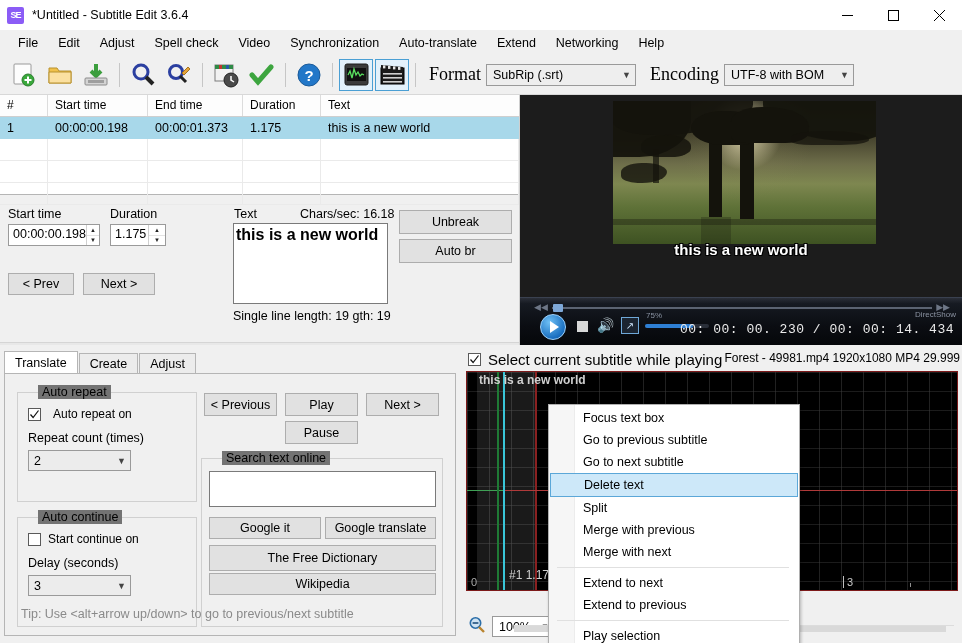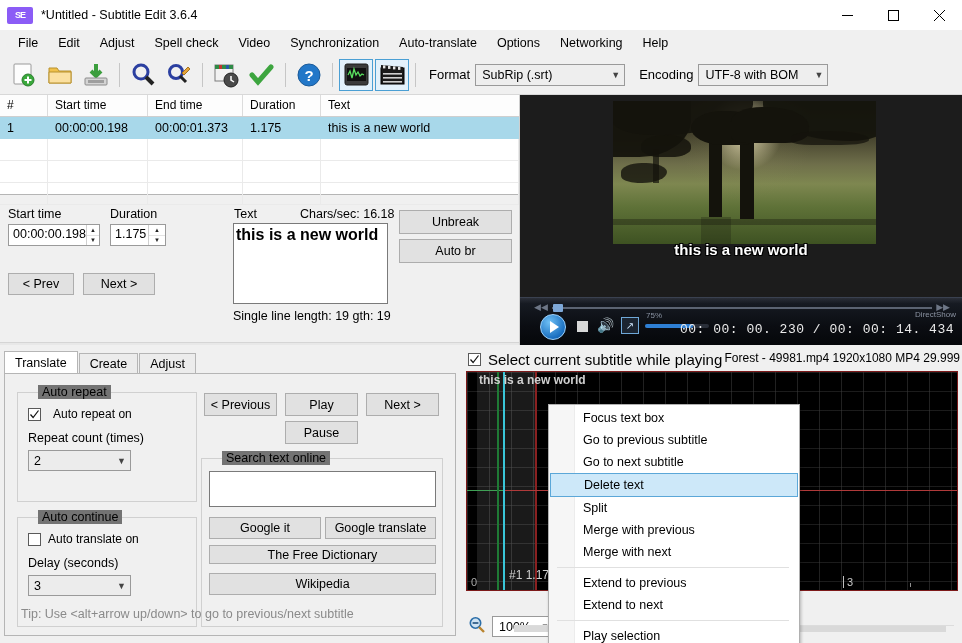--- a/index.html
+++ b/index.html
@@ -13,21 +13,21 @@
     overflow:hidden;
     position:relative;
   }
 
   
   .titlebar{
     height:31px; background:#ffffff; display:flex; align-items:center;
     border-bottom:1px solid #f0f0f0; position:relative;
   }
   .app-icon{
-    width:26px;height:17px;margin-left:7px;margin-right:8px;
+    width:17px;height:17px;margin-left:7px;margin-right:8px;
     background:#8b5cf6;border-radius:2px;position:relative;flex:none;
     display:flex;align-items:center;justify-content:center;
     color:#fff;font-size:9px;font-weight:bold;letter-spacing:-1px;
   }
   .title-text{ font-size:12.5px; color:#000; }
   .win-controls{ position:absolute; right:0; top:0; height:31px; display:flex; }
   .win-btn{
     width:46px;height:31px;display:flex;align-items:center;justify-content:center;
     font-size:12px;color:#000;
   }
@@ -43,21 +43,21 @@
   }
 
   
   .toolbar{
     height:40px; background:#f0f0f0; display:flex; align-items:center;
     padding-left:6px; border-bottom:1px solid #d8d8d8;
   }
   .tb-icon{ width:36px;height:34px;display:flex;align-items:center;justify-content:center; }
   .tb-icon.framed{ border:1px solid #4a9fd4; background:#e3f1fb; width:34px; height:32px; margin:0 1px; }
   .tb-sep{ width:1px;height:24px;background:#c6c6c6;margin:0 5px; }
-  .tb-label{ font-size:13px; margin-left:8px; margin-right:5px; }
+  .tb-label{ font-size:18px; margin-left:8px; margin-right:5px;font-family:Liberation Serif, serif; }
   .combo{
     height:22px; border:1px solid #9a9a9a; background:#eeeeee;
     display:flex;align-items:center;justify-content:space-between;
     padding:0 4px 0 6px; font-size:12.5px; color:#000;
   }
   .combo .arr{ font-size:9px; color:#444; margin-left:6px; }
 
   
   .main{ position:absolute; top:95px; left:0; width:962px; height:548px; }
 
@@ -235,21 +235,21 @@
 </div>
 
 <div class="menubar">
   <div class="mi">File</div>
   <div class="mi">Edit</div>
   <div class="mi">Adjust</div>
   <div class="mi">Spell check</div>
   <div class="mi">Video</div>
   <div class="mi">Synchronization</div>
   <div class="mi">Auto-translate</div>
-  <div class="mi">Options</div>
+  <div class="mi">Extend</div>
   <div class="mi">Networking</div>
   <div class="mi">Help</div>
 </div>
 
 <div class="toolbar">
   <div class="tb-icon">
     <svg width="26" height="26" viewBox="0 0 26 26">
       <rect x="3" y="2" width="17" height="20" rx="1" fill="#fdfdfd" stroke="#9a9a9a"></rect>
       <circle cx="17" cy="18" r="6" fill="#39a83b" stroke="#2a7d2c"></circle>
       <path d="M17 14.5v7M13.5 18h7" stroke="#fff" stroke-width="2"></path>
@@ -492,42 +492,42 @@
           <div class="sel-combo" style="position:absolute;left:10px;top:57px;width:103px">
             <span>2</span>
             <span style="font-size:9px;color:#444">▼</span>
           </div>
         </div>
 
         <div class="groupbox" style="left:12px;top:143px;width:180px;height:110px">
           <div class="gb-title">Auto continue</div>
           <div style="position:absolute;left:10px;top:14px;display:flex;align-items:center;gap:7px">
             <span class="chk"></span>
-            <span>Auto translate on</span>
+            <span>Start continue on</span>
           </div>
           <div style="position:absolute;left:10px;top:38px;font-size:12.5px">Delay (seconds)</div>
           <div class="sel-combo" style="position:absolute;left:10px;top:57px;width:103px">
             <span>3</span>
             <span style="font-size:9px;color:#444">▼</span>
           </div>
         </div>
 
         <div class="btn" style="position:absolute;left:199px;top:19px;width:73px;height:23px">&lt; Previous</div>
         <div class="btn" style="position:absolute;left:280px;top:19px;width:73px;height:23px">Play</div>
         <div class="btn" style="position:absolute;left:361px;top:19px;width:73px;height:23px">Next &gt;</div>
         <div class="btn" style="position:absolute;left:280px;top:47px;width:73px;height:23px">Pause</div>
 
         <div class="groupbox" style="left:196px;top:84px;width:242px;height:169px">
           <div class="gb-title">Search text online</div>
           <div class="textbox" style="position:absolute;left:7px;top:12px;width:227px;height:36px">
             <span></span>
           </div>
           <div class="btn" style="position:absolute;left:7px;top:58px;width:112px;height:22px">Google it</div>
           <div class="btn" style="position:absolute;left:123px;top:58px;width:111px;height:22px">Google translate</div>
-          <div class="btn" style="position:absolute;left:7px;top:86px;width:227px;height:19px">The Free Dictionary</div>
+          <div class="btn" style="position:absolute;left:7px;top:86px;width:227px;height:26px">The Free Dictionary</div>
           <div class="btn" style="position:absolute;left:7px;top:114px;width:227px;height:22px">Wikipedia</div>
         </div>
 
         <div class="tip">Tip: Use &lt;alt+arrow up/down&gt; to go to previous/next subtitle</div>
       </div>
     </div>
 
     <div class="right-bottom">
       <div class="wf-head">
         <span class="chk" style="margin-right:7px">
@@ -581,18 +581,18 @@
   <div class="ctx-gutter"></div>
   <div class="ctx-list">
     <div class="ctx-item">Focus text box</div>
     <div class="ctx-item">Go to previous subtitle</div>
     <div class="ctx-item">Go to next subtitle</div>
     <div class="ctx-item hl">Delete text</div>
     <div class="ctx-item">Split</div>
     <div class="ctx-item">Merge with previous</div>
     <div class="ctx-item">Merge with next</div>
     <div class="ctx-sep"></div>
+    <div class="ctx-item">Extend to next</div>
     <div class="ctx-item">Extend to previous</div>
-    <div class="ctx-item">Extend to next</div>
     <div class="ctx-sep"></div>
     <div class="ctx-item">Play selection</div>
   </div>
 </div>
 
 </body></html>

